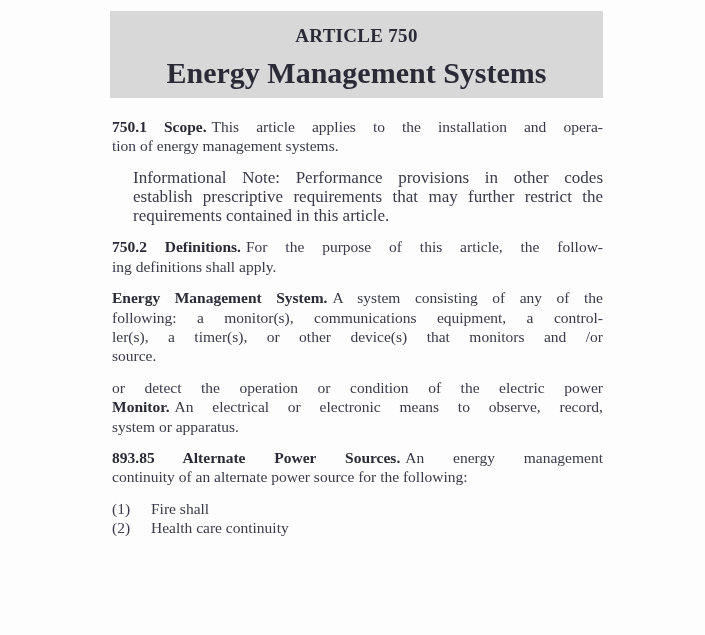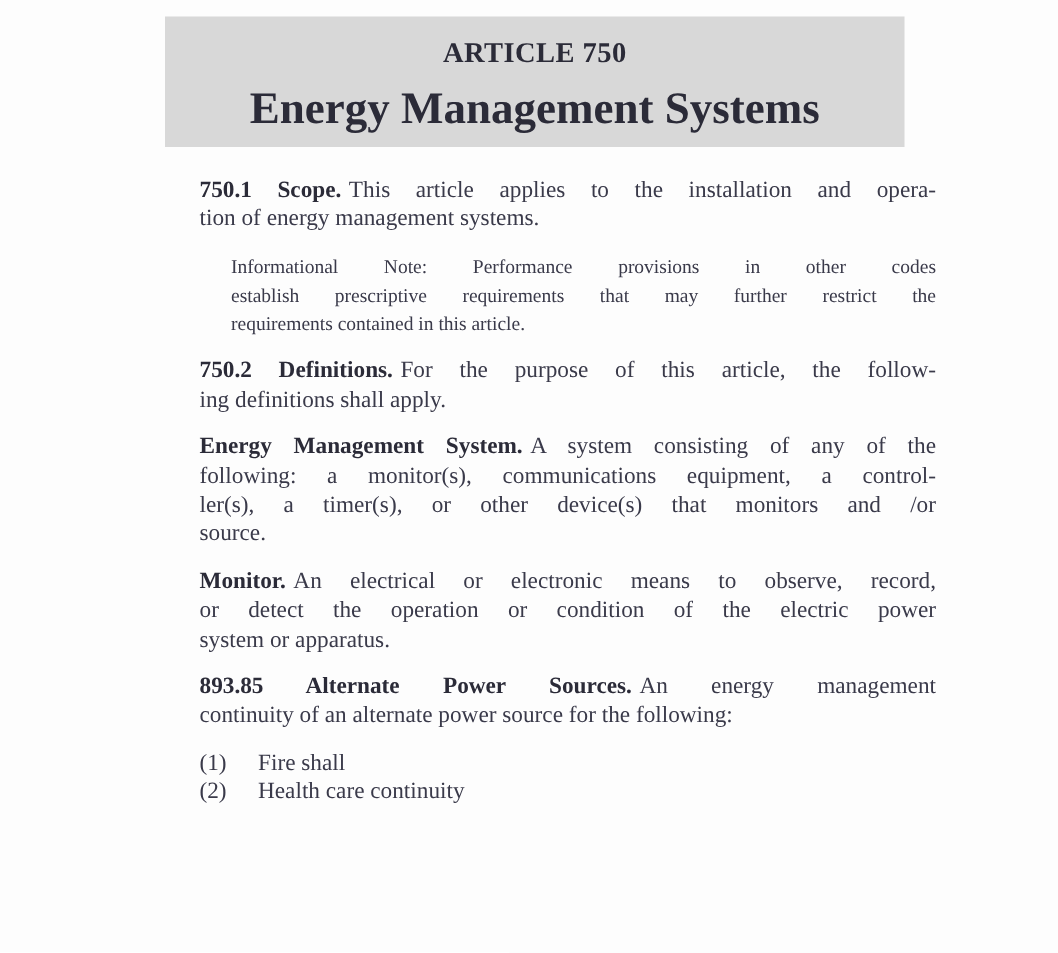--- a/index.html
+++ b/index.html
@@ -40,41 +40,40 @@
     font-size: 30px;
     line-height: 25px;
     color: var(--heading-color, #2b2b38);
   }
 
   .doc-body {
     position: absolute;
     left: 112px;
     top: 117px;
     width: 491px;
-    margin-left: 21px;
   }
 
   .para { margin-bottom: 12px; }
 
   .line {
     font-size: 15.5px;
     line-height: 19.4px;
     text-align: justify;
     text-align-last: justify;
   }
   .line.last { text-align-last: auto; }
 
   .lead {
     font-weight: bold;
     color: var(--heading-color, #2b2b38);
     margin-right: 5px;
   }
 
   .para.note { margin-left: 21px; width: 470px; }
-  .para.note .line { font-size: 13px; line-height: 19.2px; }
+  .para.note .line { font-size: 17px; line-height: 19.2px; }
 
   .numbered-list { margin-top: 0px; }
   .list-item {
     display: flex;
     font-size: 15.5px;
     line-height: 19.4px;
   }
   .list-item .marker { flex: 0 0 39px; }
 </style>
 </head>
@@ -102,22 +101,22 @@
         <div class="line"><span class="lead">750.2 Definitions.</span>For the purpose of this article, the follow-</div>
         <div class="line last">ing definitions shall apply.</div>
       </div>
       <div class="para definition">
         <div class="line"><span class="lead">Energy Management System.</span>A system consisting of any of the</div>
         <div class="line">following: a monitor(s), communications equipment, a control-</div>
         <div class="line">ler(s), a timer(s), or other device(s) that monitors and /or</div>
         <div class="line last">source.</div>
       </div>
       <div class="para definition">
+        <div class="line">or detect the operation or condition of the electric power</div>
         <div class="line"><span class="lead">Monitor.</span>An electrical or electronic means to observe, record,</div>
-        <div class="line">or detect the operation or condition of the electric power</div>
         <div class="line last">system or apparatus.</div>
       </div>
       <div class="para section">
         <div class="line"><span class="lead">893.85 Alternate Power Sources.</span>An energy management</div>
         <div class="line last">continuity of an alternate power source for the following:</div>
       </div>
       <div class="numbered-list">
         <div class="list-item">
           <span class="marker">(1)</span>
           <span class="item-text">Fire shall</span>

